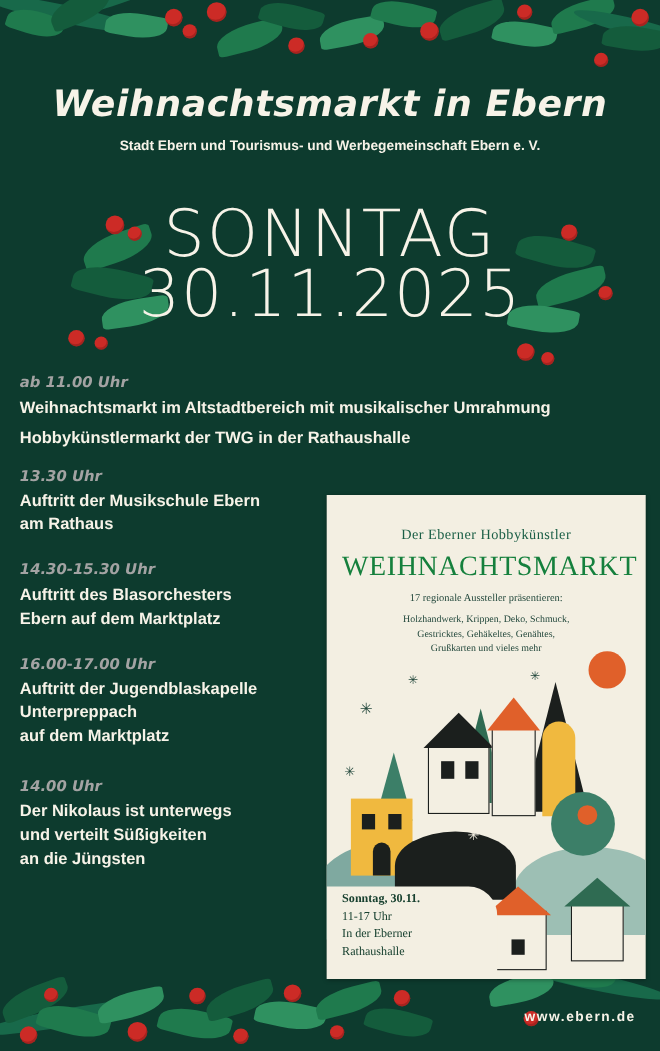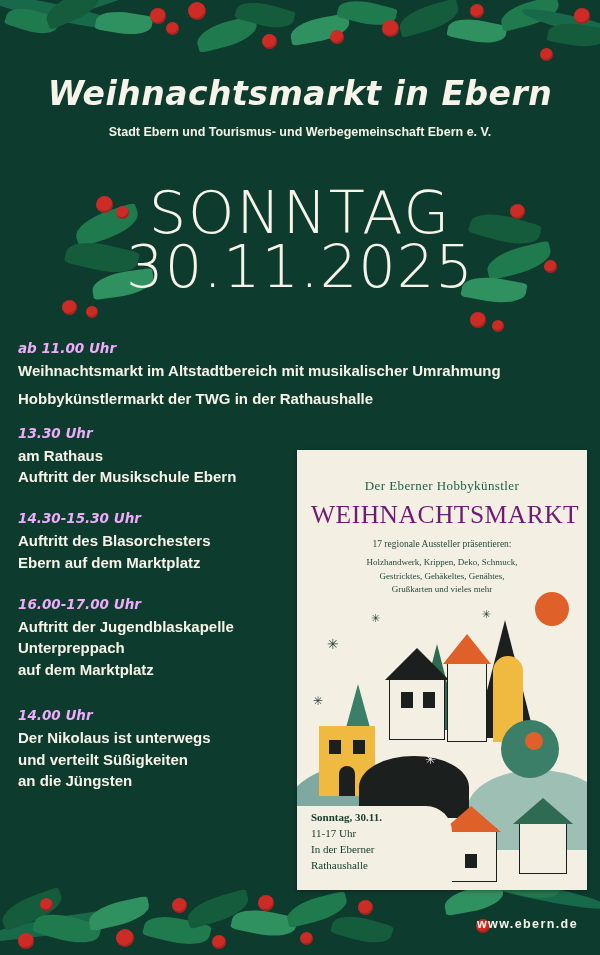--- a/index.html
+++ b/index.html
@@ -84,21 +84,21 @@
     width: 566px;
     z-index: 7;
     color: #f7f3e8;
   }
   .entry { margin-bottom: 15px; }
   .entry-time {
     font-size: 13.5px;
     font-style: italic;
     font-weight: bold;
     margin-bottom: 4px;
-    color: #f0abfc;
+    color: #a3a3a3;
     font-family: "DejaVu Sans", sans-serif;
   }
   .entry-line {
     font-size: 15px;
     font-weight: bold;
     line-height: 1.45;
   }
   .entry.narrow .entry-line { max-width: 272px; }
   .entry.wide .entry-line { max-width: 566px; }
   .spacer-sm { height: 6px; }
@@ -115,21 +115,21 @@
   }
   .flyer-head { padding: 28px 14px 0; text-align: center; }
   .flyer-kicker {
     font-family: "Liberation Serif", serif;
     color: #1b5f46;
     font-size: 13px;
     letter-spacing: .4px;
   }
   .flyer-title {
     font-family: "Liberation Serif", serif;
-    color: #701a75;
+    color: #15803d;
     font-size: 25.5px;
     letter-spacing: .5px;
     margin-top: 6px;
   }
   .flyer-sub {
     font-family: "Liberation Serif", serif;
     color: #23483c;
     font-size: 9.5px;
     margin-top: 9px;
   }
@@ -231,22 +231,22 @@
 
     <div class="entry wide">
       <div class="entry-time">ab 11.00 Uhr</div>
       <div class="entry-line">Weihnachtsmarkt im Altstadtbereich mit musikalischer Umrahmung</div>
       <div class="spacer-sm"></div>
       <div class="entry-line">Hobbykünstlermarkt der TWG in der Rathaushalle</div>
     </div>
 
     <div class="entry narrow" style="margin-top:14px;">
       <div class="entry-time">13.30 Uhr</div>
+      <div class="entry-line">Auftritt der Musikschule Ebern</div>
       <div class="entry-line">am Rathaus</div>
-      <div class="entry-line">Auftritt der Musikschule Ebern</div>
     </div>
 
     <div class="entry narrow" style="margin-top:22px;">
       <div class="entry-time">14.30-15.30 Uhr</div>
       <div class="entry-line">Auftritt des Blasorchesters</div>
       <div class="entry-line">Ebern auf dem Marktplatz</div>
     </div>
 
     <div class="entry narrow" style="margin-top:22px;">
       <div class="entry-time">16.00-17.00 Uhr</div>

